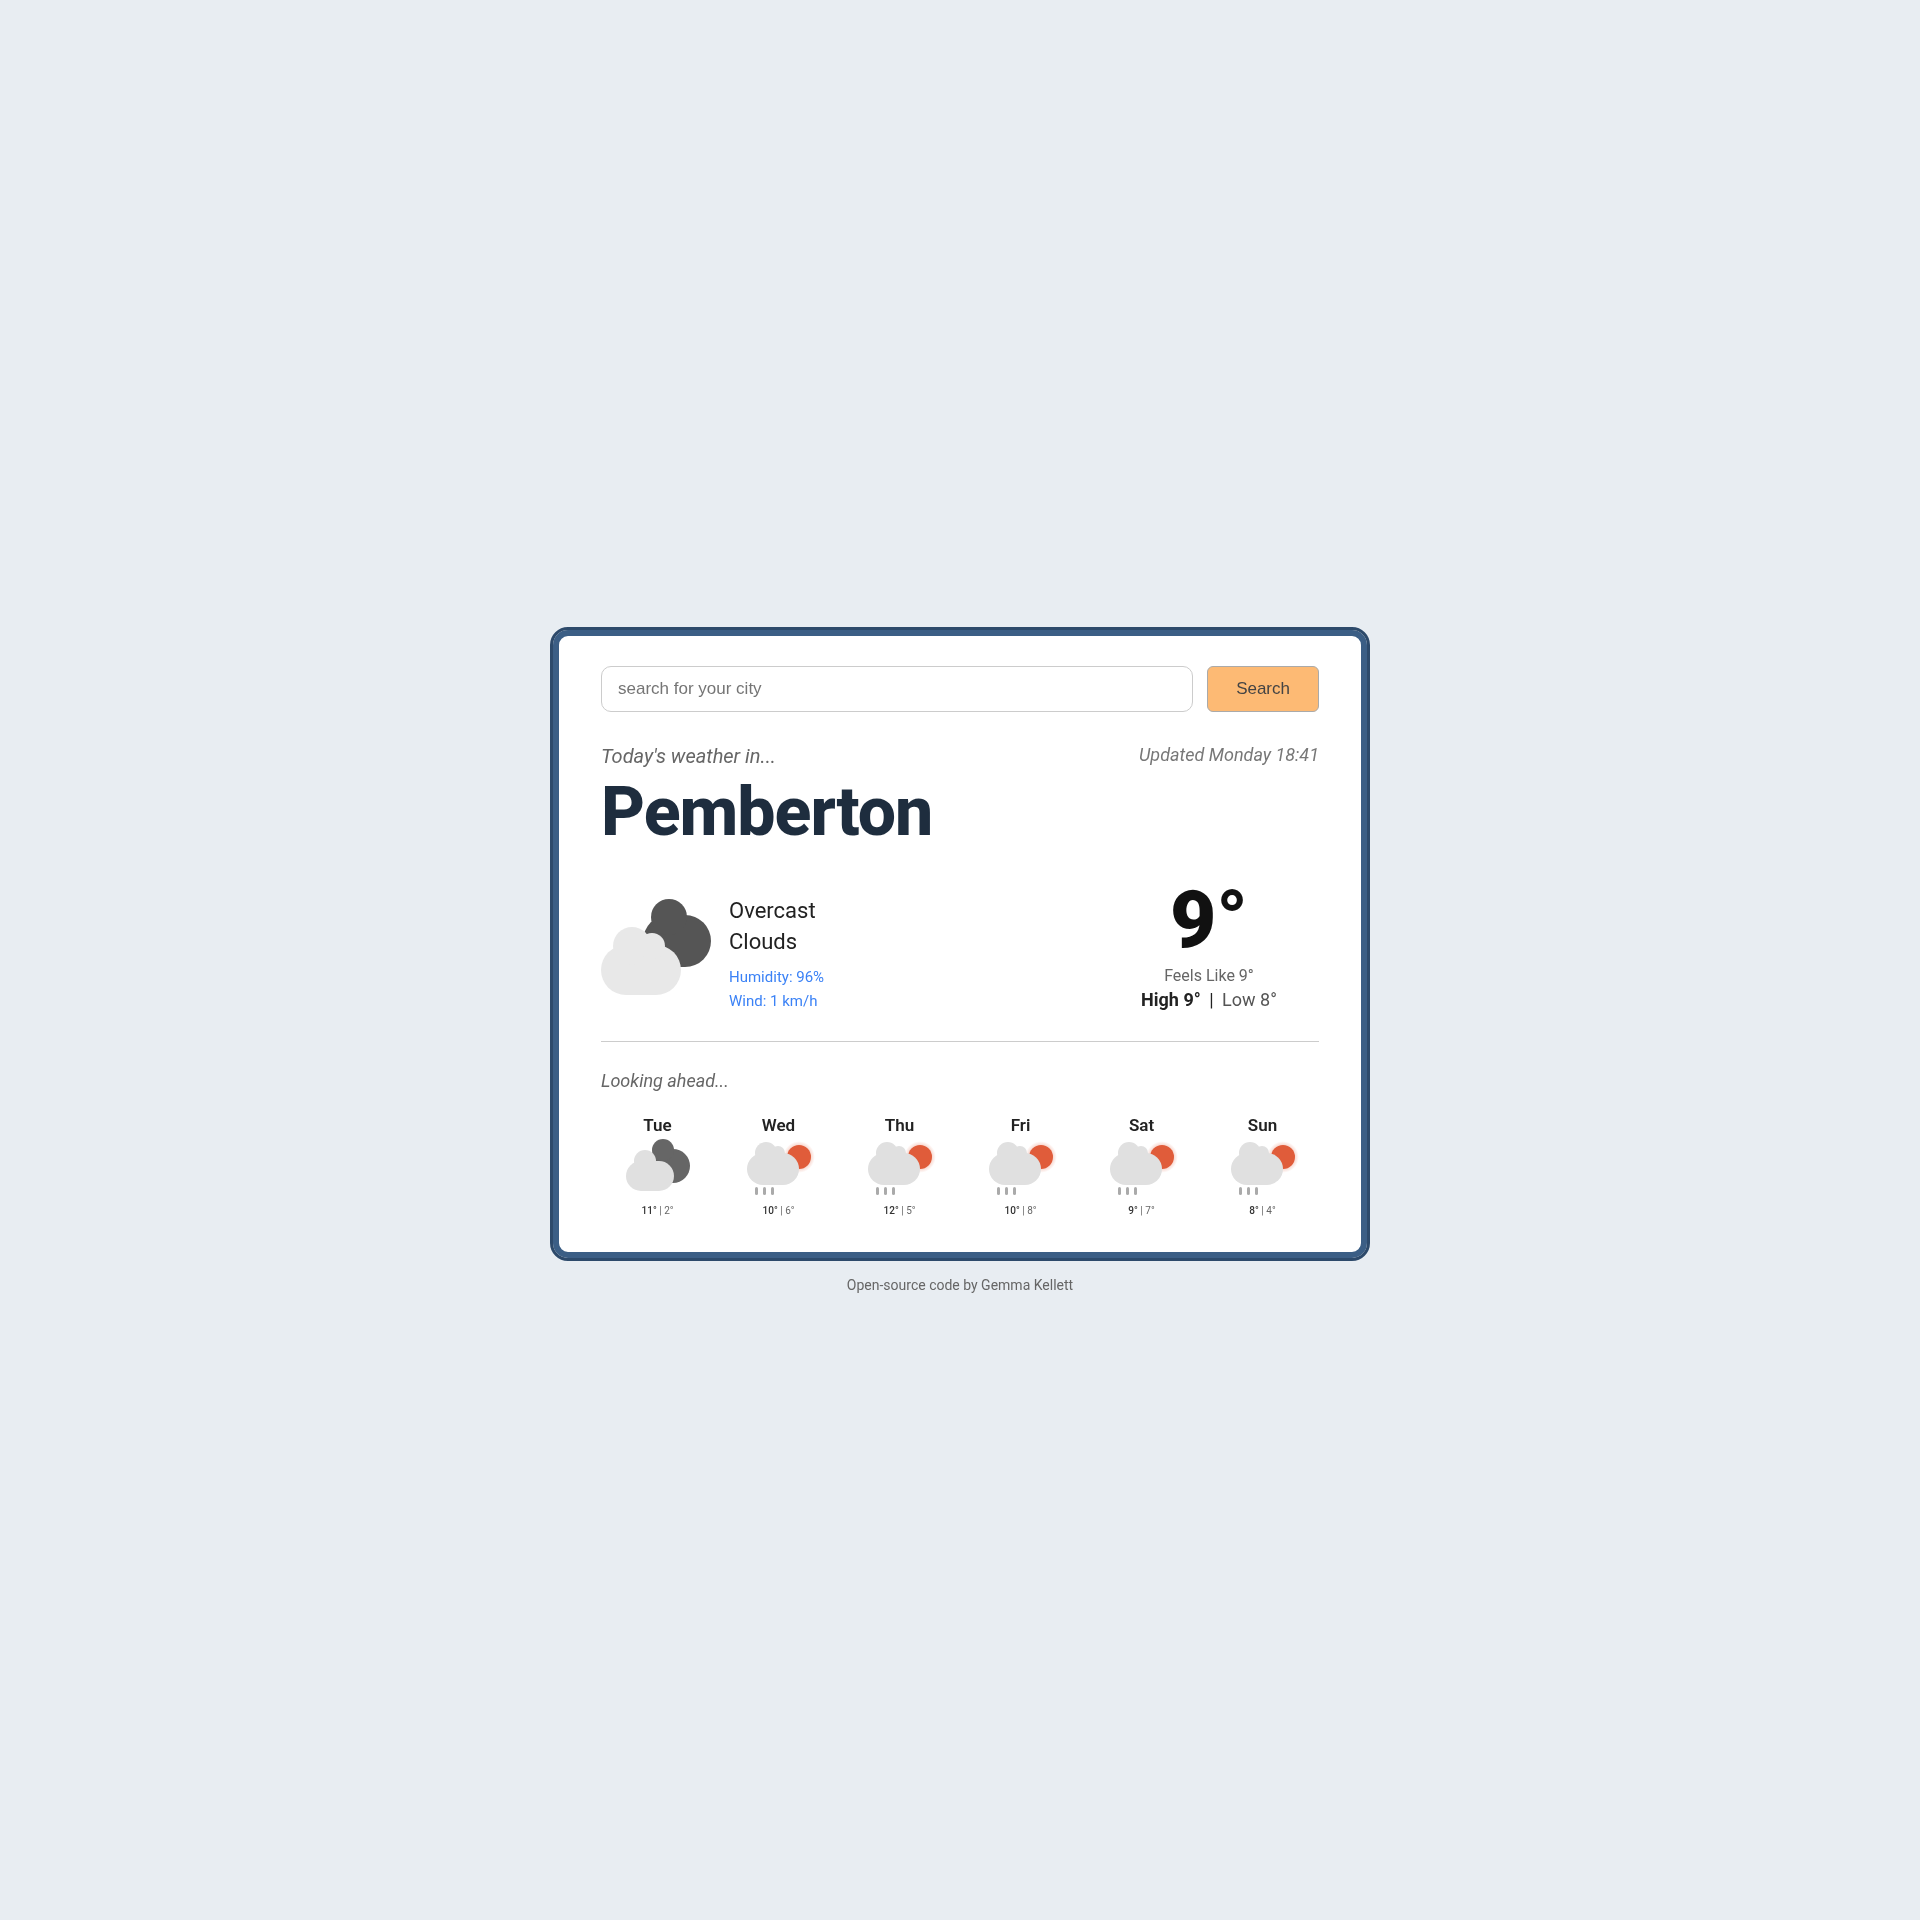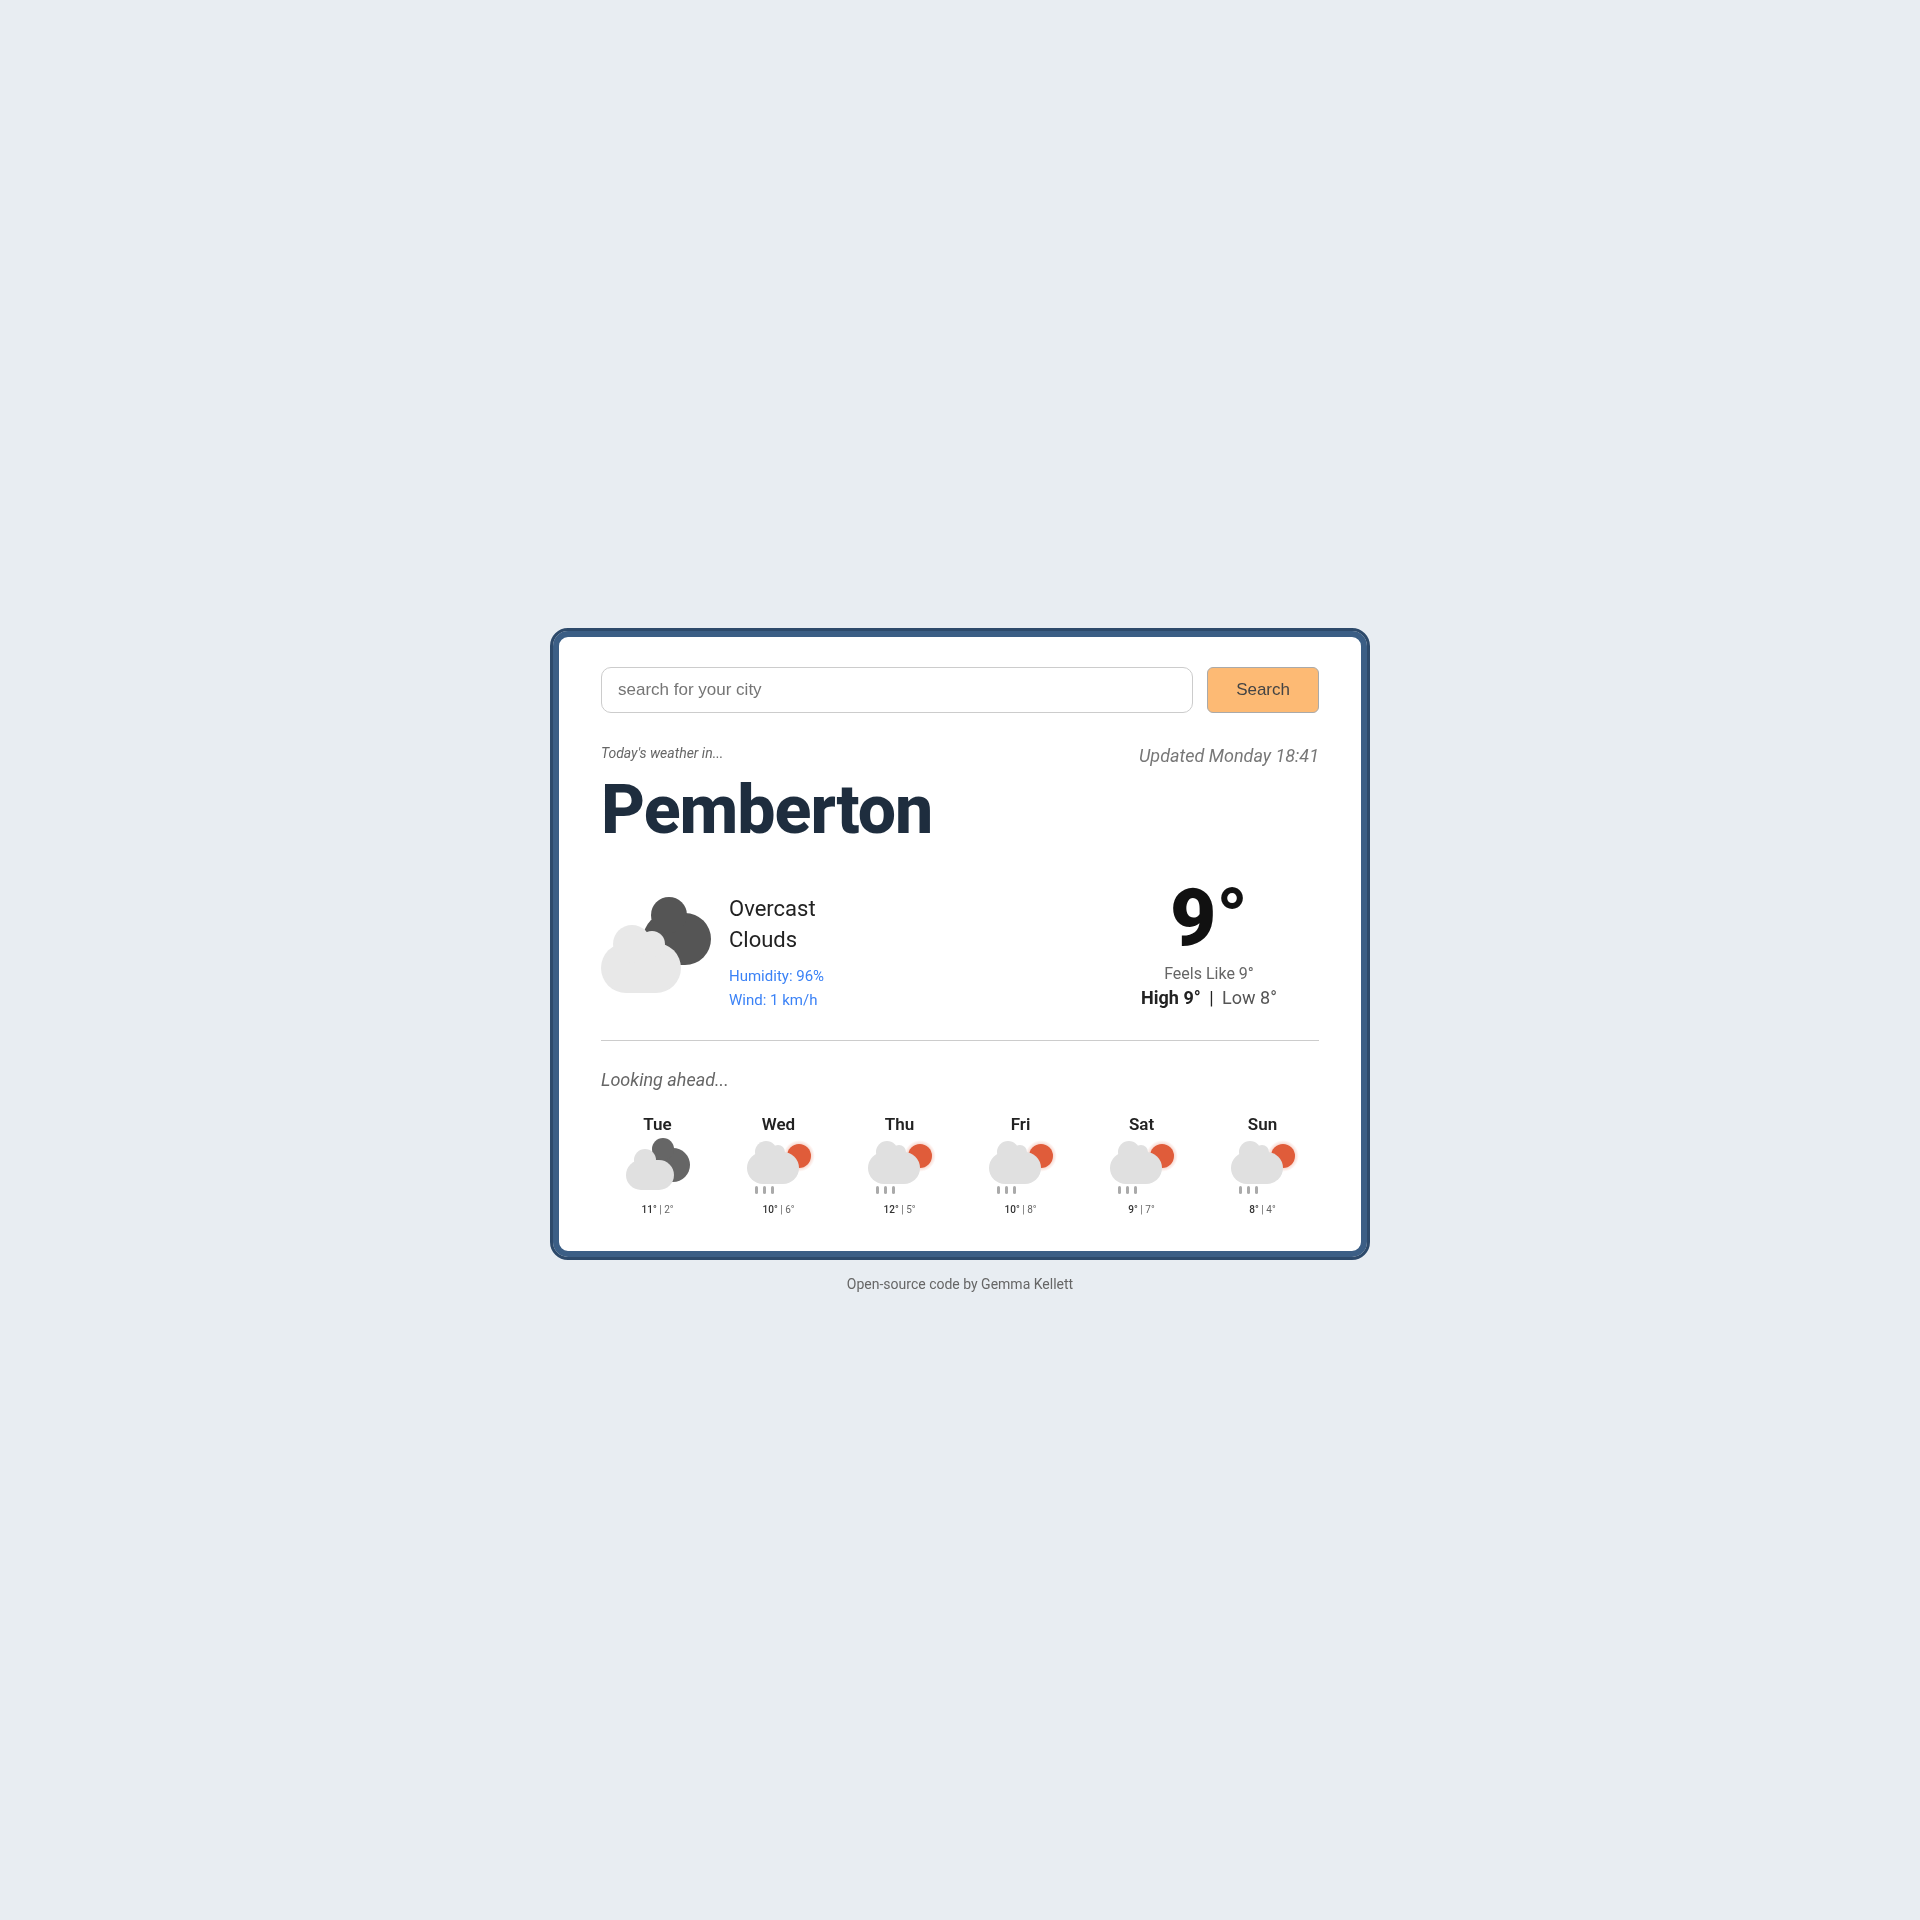--- a/index.html
+++ b/index.html
@@ -56,21 +56,21 @@
     
     .today-header {
       display: flex;
       justify-content: space-between;
       align-items: flex-start;
       margin-bottom: 4px;
     }
     .today-label {
       font-style: italic;
       color: #666;
-      font-size: 14px;
+      font-size: 20px;
     }
     .updated-label {
       font-style: italic;
       color: #777;
       font-size: 18px;
     }
     .city-name {
       font-size: 68px;
       font-weight: 800;
       color: #1e2d3e;

